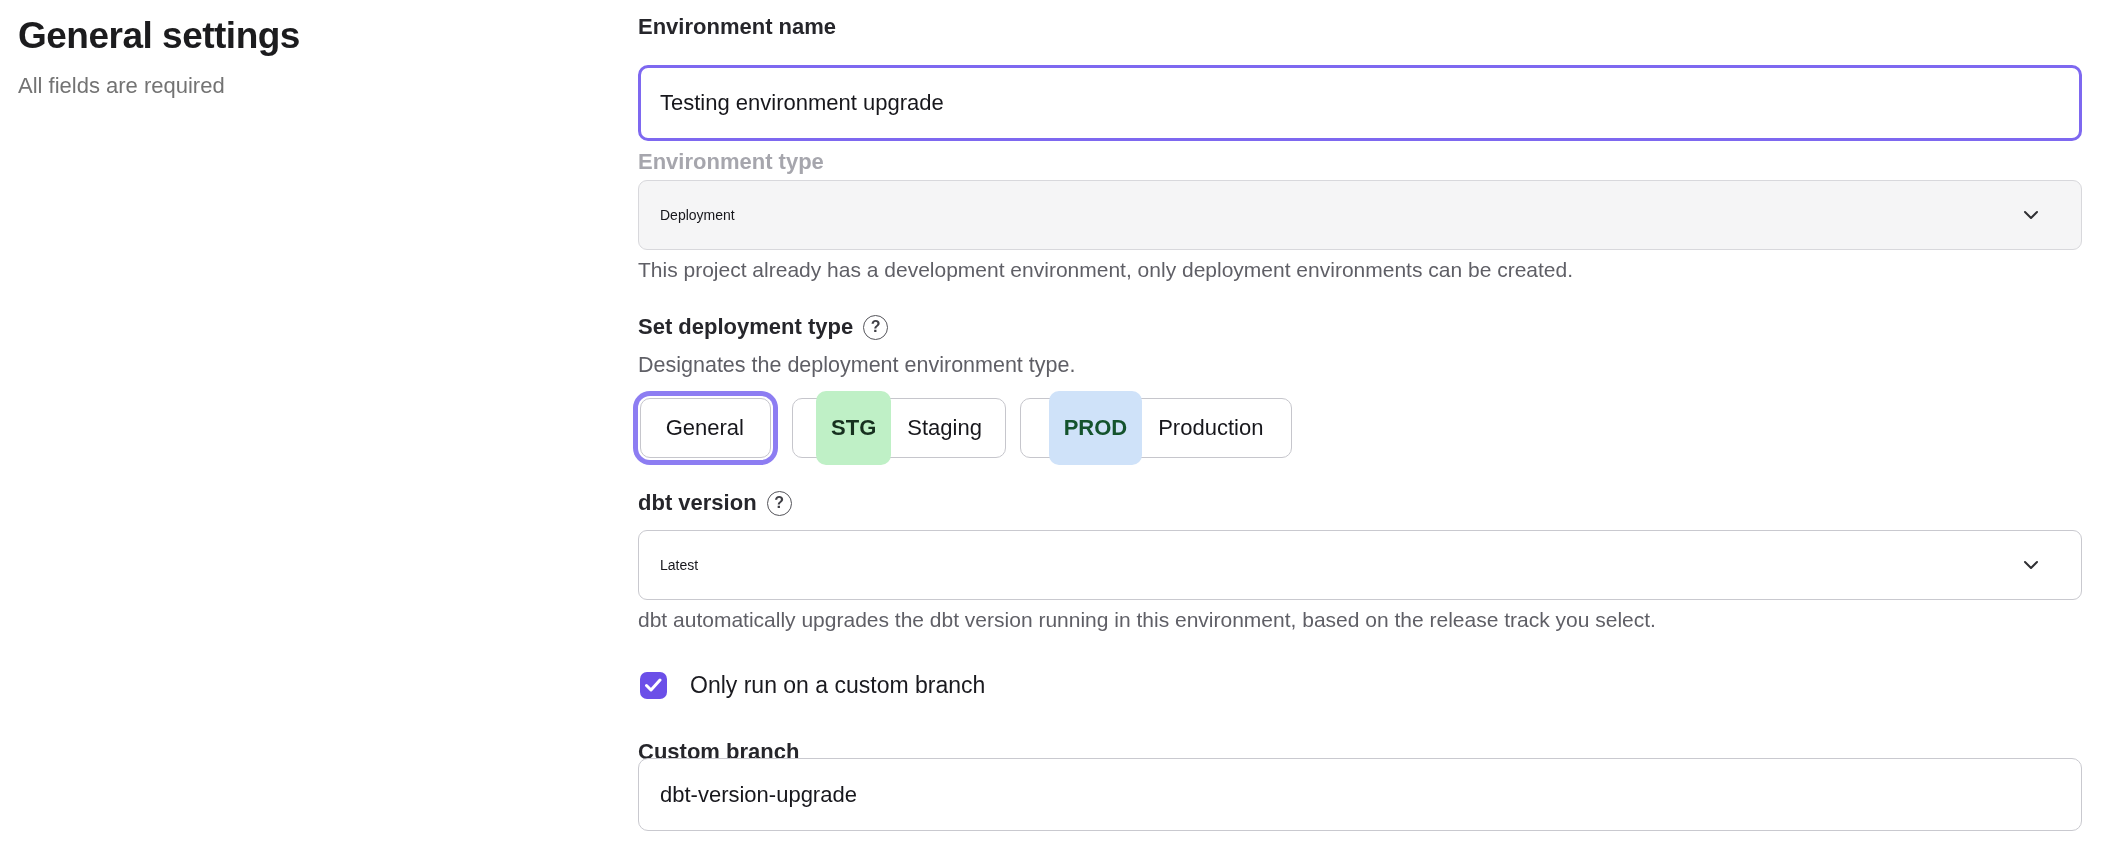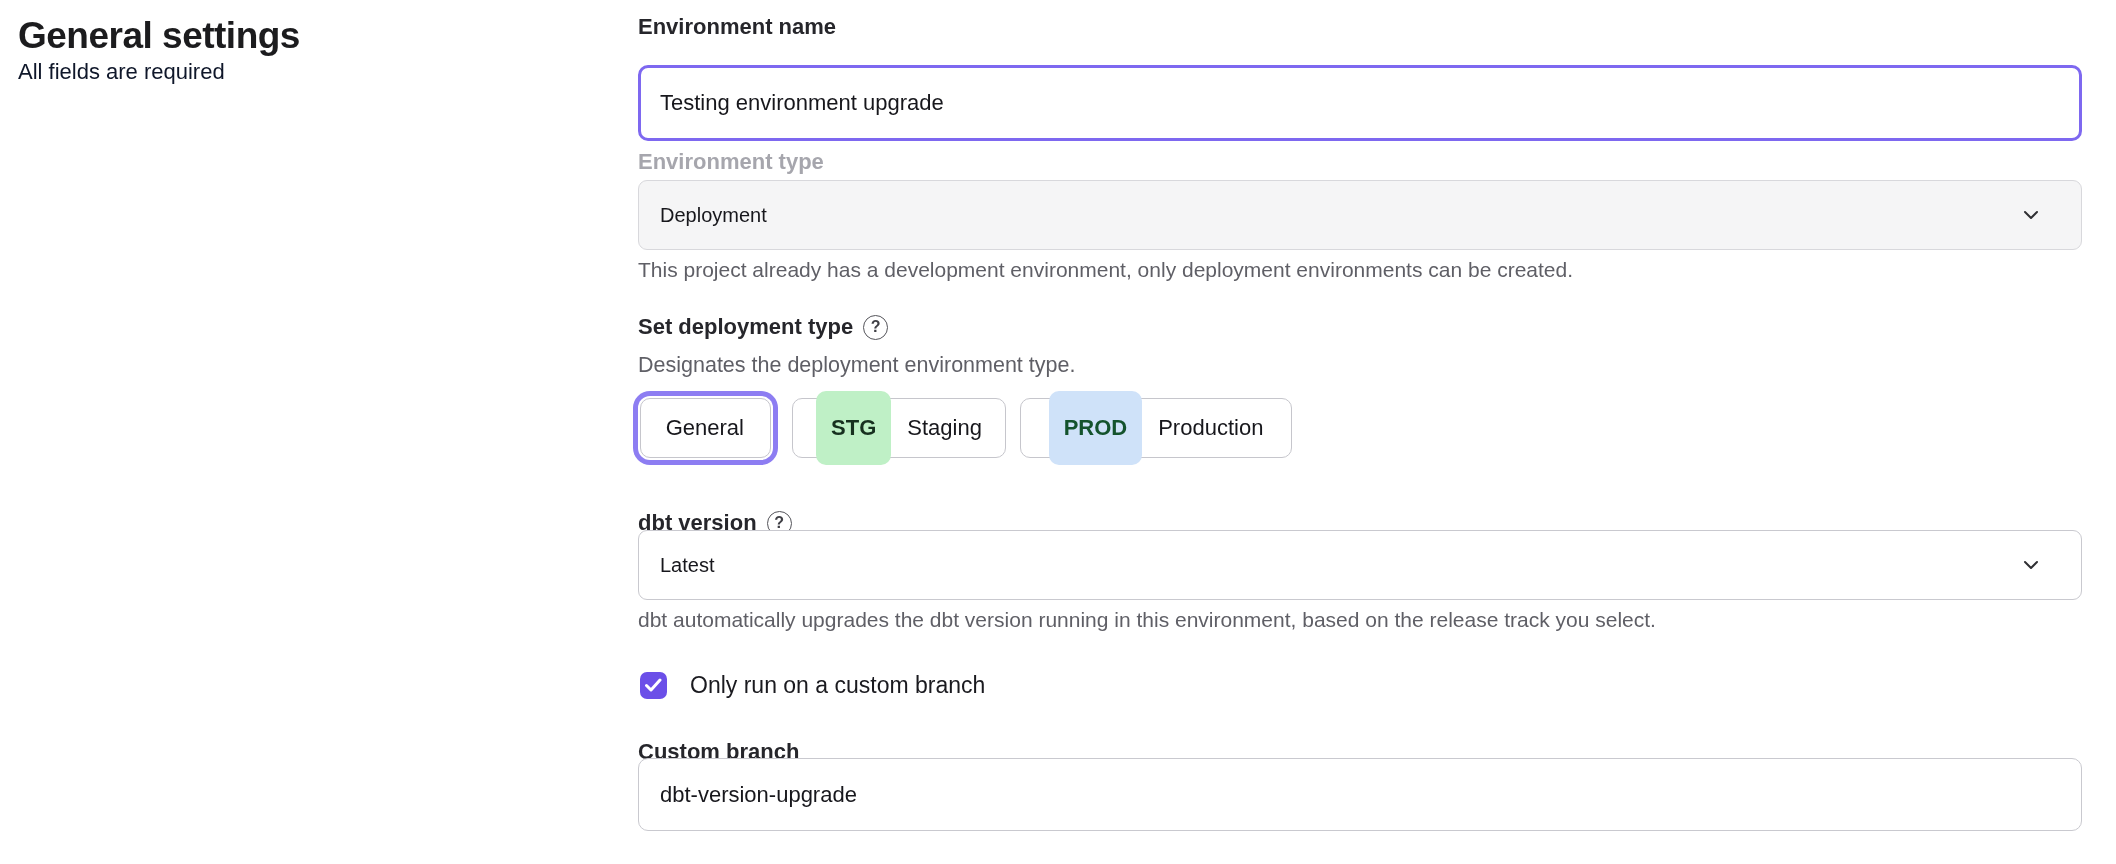--- a/index.html
+++ b/index.html
@@ -17,37 +17,37 @@
     --prod:#cfe2f9;
   }
   *{box-sizing:border-box;margin:0;padding:0;}
   html,body{background:#ffffff;}
   body{font-family:"Liberation Sans","DejaVu Sans",sans-serif;color:var(--text-dark);}
   .page{position:relative;width:2116px;height:864px;background:#ffffff;overflow:hidden;}
 
   
   .left-panel{position:absolute;left:18px;top:14px;width:560px;}
   .page-title{font-size:37px;font-weight:700;letter-spacing:-0.5px;color:#1c1c1e;line-height:1.2;}
-  .page-subtitle{font-size:22px;color:#0f172a;line-height:1.3;}
+  .page-subtitle{margin-top:14px;font-size:22px;color:#737373;line-height:1.3;}
 
   
   .form-col{position:absolute;left:638px;top:0;width:1444px;height:864px;}
   .abs{position:absolute;left:0;width:1444px;}
 
   .field-label{font-size:22px;font-weight:600;color:var(--label);line-height:28px;display:flex;align-items:center;}
   .field-label.disabled{color:var(--disabled-label);}
   .helper-text{font-size:21px;color:var(--helper);line-height:27px;}
   .sub-label{font-size:21.5px;color:var(--helper);line-height:27px;}
 
   .help-icon{display:inline-flex;align-items:center;justify-content:center;width:25px;height:25px;margin-left:10px;border:1.6px solid #54545a;border-radius:50%;font-size:16px;font-weight:600;color:#3f3f45;line-height:1;}
 
   .text-input{width:100%;height:100%;border:1.4px solid var(--border);border-radius:10px;padding:0 21px;font-size:22px;color:var(--text-dark);font-family:inherit;background:#ffffff;outline:none;}
   .text-input.focused{border:3px solid var(--focus);padding:0 19px;}
 
-  .select{height:70px;border:1.4px solid var(--border);border-radius:9px;background:#ffffff;display:flex;align-items:center;padding:0 21px;font-size:20px;color:var(--text-dark);cursor:pointer;}
+  .select{height:70px;border:1.4px solid var(--border);border-radius:9px;background:#ffffff;display:flex;align-items:center;padding:0 21px;font-size:14px;color:var(--text-dark);cursor:pointer;}
   .select.disabled{background:var(--disabled-bg);border-color:var(--disabled-border);cursor:default;}
   .select .select-value{flex:1;}
   .chevron{width:22px;height:22px;flex:0 0 auto;margin-right:18px;}
 
   .btn-row{display:flex;align-items:center;gap:14px;}
   .type-btn{height:60px;background:#ffffff;border:1.5px solid #c6c6cc;border-radius:10px;display:flex;align-items:center;justify-content:center;gap:16px;font-size:22px;color:var(--text-dark);font-weight:500;cursor:pointer;font-family:inherit;padding:0 26px;}
   .type-btn.selected{box-shadow:0 0 0 2px #ffffff,0 0 0 7px var(--ring);margin:0 7px 0 2px;}
   .badge{display:inline-flex;align-items:center;justify-content:center;border-radius:10px;padding:24px 15px;font-size:22px;font-weight:600;color:#1d2530;}
   .badge-stg{background:var(--stg);color:#17301f;}
   .badge-prod{background:var(--prod);color:#14532d;}
@@ -96,21 +96,21 @@
       <button class="type-btn" style="width:214px;">
         <span class="badge badge-stg">STG</span>
         <span>Staging</span>
       </button>
       <button class="type-btn" style="width:272px;">
         <span class="badge badge-prod">PROD</span>
         <span>Production</span>
       </button>
     </div>
 
-    <div class="abs field-label" style="top:489px;margin-top:20px;">
+    <div class="abs field-label" style="top:489px;">
       <span>dbt version</span>
       <span class="help-icon">?</span>
     </div>
     <div class="abs helper-text" style="top:606px;">dbt automatically upgrades the dbt version running in this environment, based on the release track you select.</div>
     <div class="abs select" style="top:530px;">
       <span class="select-value">Latest</span>
       <svg class="chevron" viewBox="0 0 22 22" fill="none">
         <path d="M5 8l6 6 6-6" stroke="#2f2f33" stroke-width="2" stroke-linecap="round" stroke-linejoin="round"></path>
       </svg>
     </div>

